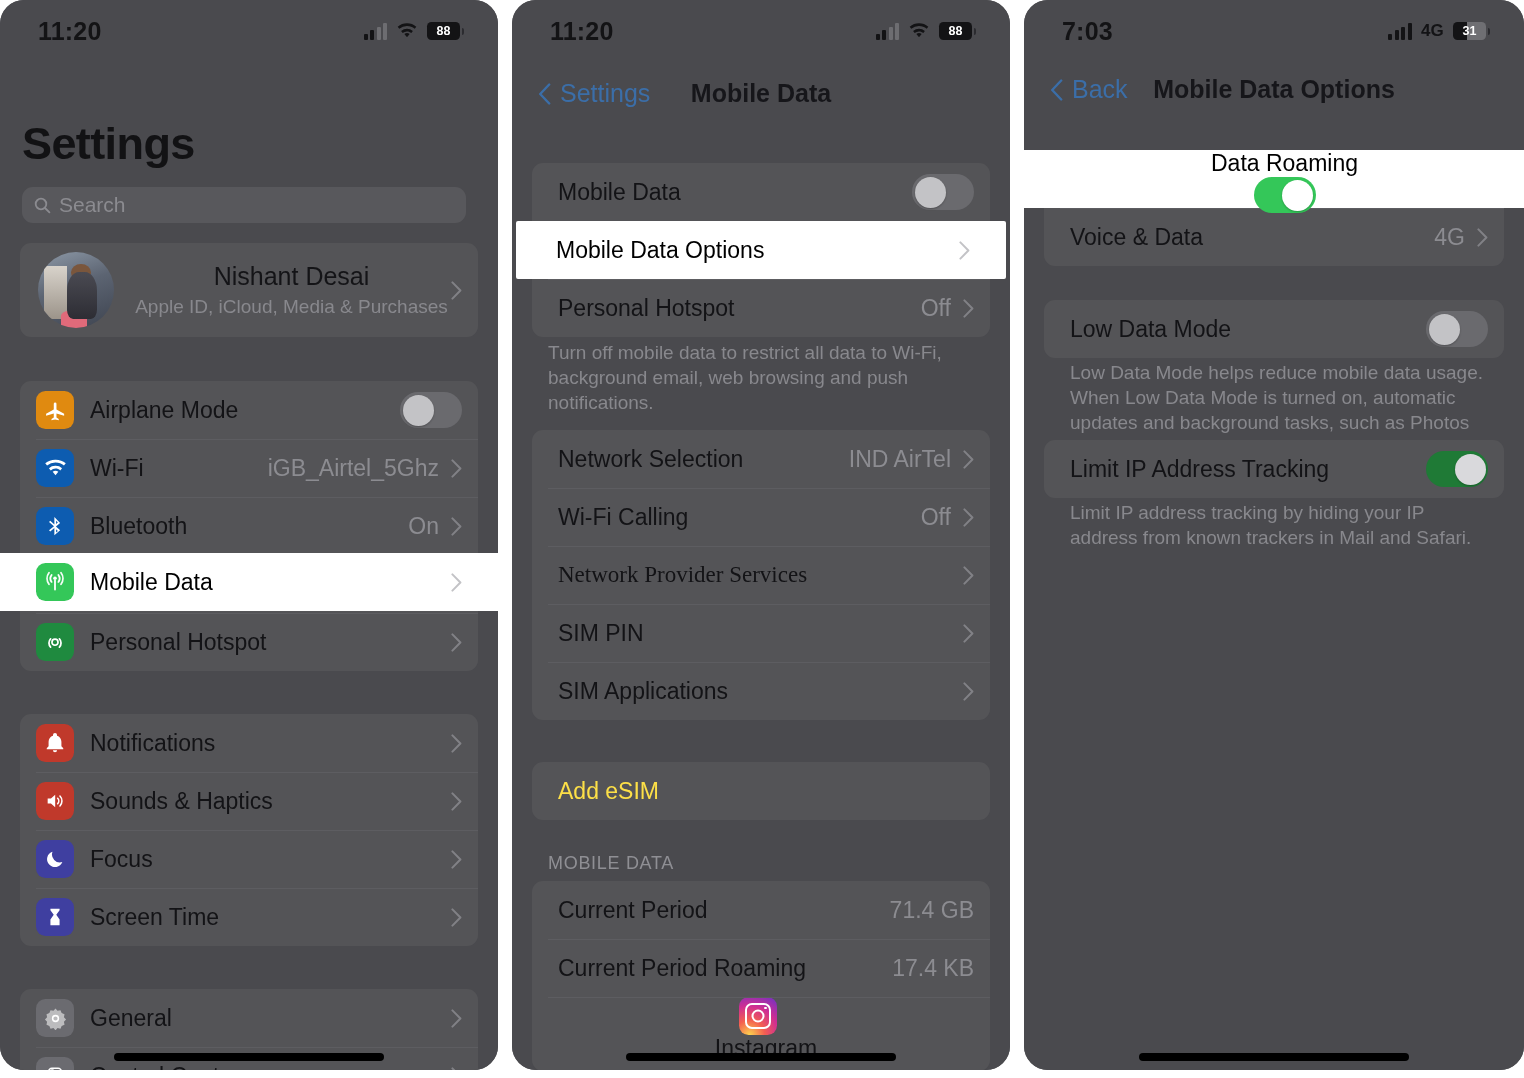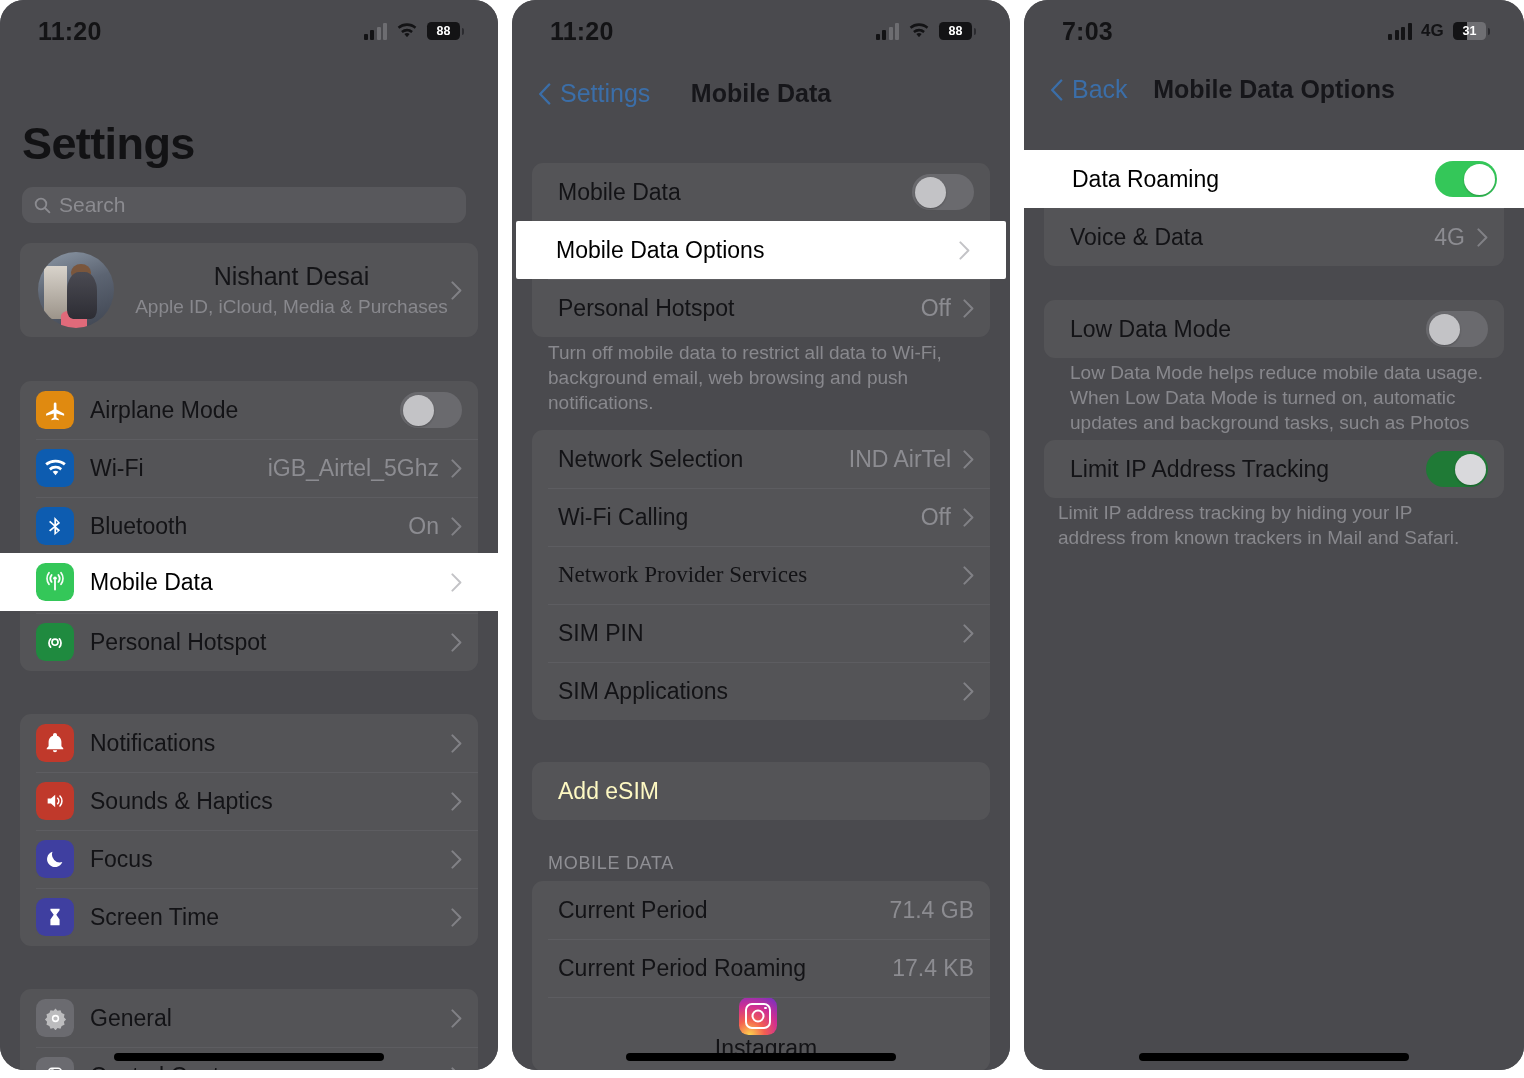--- a/index.html
+++ b/index.html
@@ -96,21 +96,21 @@
   .hl-row{display:flex;align-items:center;height:100%;padding:0 16px;box-sizing:border-box;}
 
   
   .ig{background:radial-gradient(circle at 28% 100%,#fdd34e 0%,#f35f51 32%,#cf2e92 62%,#6a31c9 100%);}
   .ig-inner{width:22px;height:22px;border:2.6px solid #fff;border-radius:7px;position:relative;}
   .ig-inner::after{content:"";position:absolute;left:50%;top:50%;transform:translate(-50%,-50%);
     width:9px;height:9px;border:2.4px solid #fff;border-radius:50%;}
   .ig-inner::before{content:"";position:absolute;right:2px;top:1.5px;width:2.6px;height:2.6px;
     border-radius:50%;background:#fff;}
 
-  .link-row{font-size:23px;color:#fef9c3;}
+  .link-row{font-size:23px;color:#fde047;}
 
   .avatar{width:76px;height:76px;border-radius:50%;flex:0 0 auto;margin-right:18px;overflow:hidden;
     background:linear-gradient(160deg,#8e9aa8 0%,#5c6472 45%,#3e4450 100%);position:relative;}
   .avatar::before{content:"";position:absolute;left:8%;top:18%;width:30%;height:70%;
     background:linear-gradient(180deg,#d8d3cb,#9c948a);}
   .avatar::after{content:"";position:absolute;left:38%;top:26%;width:40%;height:62%;border-radius:40% 40% 20% 20%;
     background:linear-gradient(180deg,#4a4a52,#2d2d34);}
   .avatar .sk{position:absolute;left:44%;top:16%;width:26%;height:22%;border-radius:50%;
     background:#7a563c;}
   .avatar .pk{position:absolute;left:30%;bottom:0;width:34%;height:22%;border-radius:30% 30% 0 0;
@@ -538,21 +538,21 @@
         <div class="row" style="padding-left:26px;">
           <span class="row-label">Voice &amp; Data</span>
           <span class="row-value">4G</span>
           <span class="chev-r"><svg viewBox="0 0 11 19" width="11" height="19">
                 <path d="M1.4 1.4L9.4 9.5 1.4 17.6" fill="none" stroke="#8a8a8f" stroke-width="2" stroke-linecap="round" stroke-linejoin="round"></path>
               </svg></span>
         </div>
       </div>
 
       <div class="hl" style="left:0;right:0;top:150px;height:58px;">
-        <div class="hl-row" style="padding-left:48px;padding-right:27px;">
+        <div class="hl-row" style="padding-left:48px;padding-right:27px;flex-direction:column;">
           <span class="row-label" style="flex:1 1 auto;">Data Roaming</span>
           <span class="toggle on">
               <span class="knob"></span>
             </span>
         </div>
       </div>
 
       <div class="card" style="top:300px;height:58px;">
         <div class="row" style="padding-left:26px;">
           <span class="row-label">Low Data Mode</span>
@@ -566,19 +566,19 @@
 
       <div class="card" style="top:440px;height:58px;">
         <div class="row" style="padding-left:26px;">
           <span class="row-label">Limit IP Address Tracking</span>
           <span class="toggle on">
               <span class="knob"></span>
             </span>
         </div>
       </div>
 
-      <div class="footnote" style="top:500px;left:34px;right:40px;">Limit IP address tracking by hiding your IP address from known trackers in Mail and Safari.</div>
+      <div class="footnote" style="top:500px;left:46px;right:40px;">Limit IP address tracking by hiding your IP address from known trackers in Mail and Safari.</div>
 
       <div class="home-ind"></div>
     </div>
   </div>
 
 </div>
 
 </body></html>

